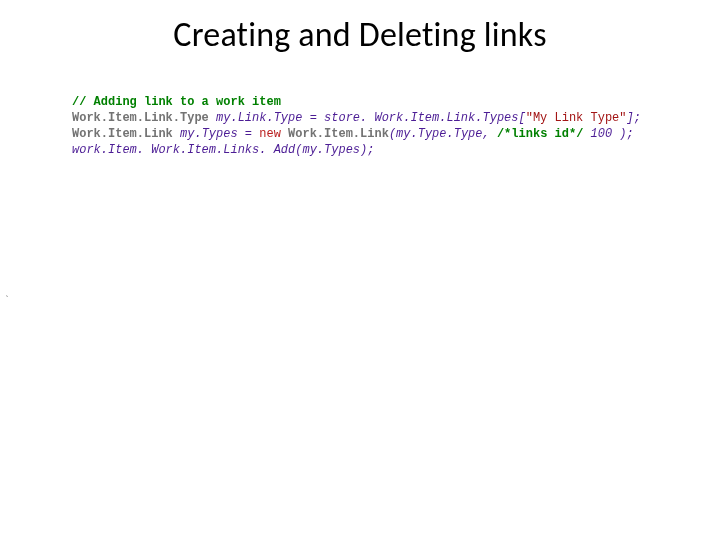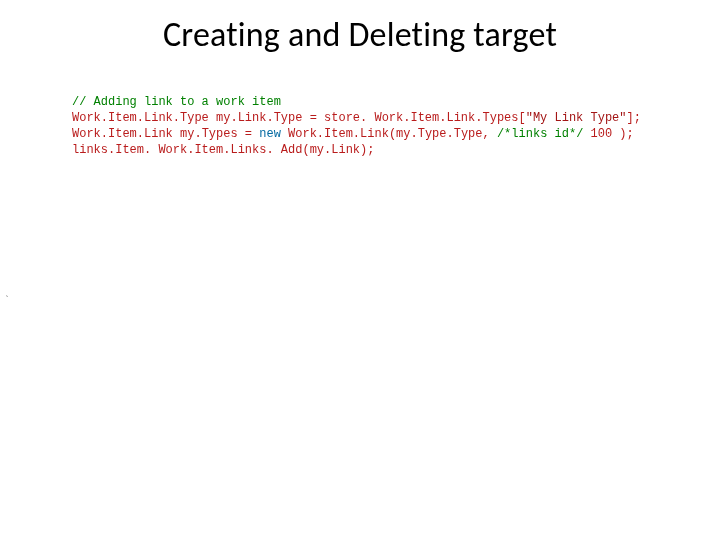--- a/index.html
+++ b/index.html
@@ -30,40 +30,40 @@
   .code-block {
     position: absolute;
     top: 94px;
     left: 72px;
     font-family: Consolas, "Courier New", monospace;
     font-size: 12px;
     line-height: 16px;
     white-space: pre;
     color: #000;
   }
-  .tok-comment { color: #008000; }
-  .tok-type    { color: #b91c1c; }
-  .tok-keyword { color: #0369a1; }
+  .tok-comment { color: #008000; font-weight: bold; }
+  .tok-type    { color: #737373; font-weight: bold; }
+  .tok-keyword { color: #b91c1c; }
   .tok-string  { color: #a31515; }
-  .tok-plain   { color: #b91c1c; }
+  .tok-plain   { color: #4c1d95; font-style: italic; }
   .stray {
     position: absolute;
     left: 4px;
     top: 296px;
     font-family: Consolas, "Courier New", monospace;
     font-size: 10px;
     color: #888;
   }
 </style>
 </head>
 <body>
 
 <div class="slide">
 
-  <div class="title">Creating and Deleting target</div>
+  <div class="title">Creating and Deleting links</div>
 
   <div class="code-block"><span class="tok-comment">// Adding link to a work item</span>
 <span class="tok-type">Work.Item.Link.Type</span><span class="tok-plain"> my.Link.Type = store. Work.Item.Link.Types[</span><span class="tok-string">"My Link Type"</span><span class="tok-plain">];</span>
 <span class="tok-type">Work.Item.Link</span><span class="tok-plain"> my.Types = </span><span class="tok-keyword">new</span><span class="tok-plain"> </span><span class="tok-type">Work.Item.Link</span><span class="tok-plain">(my.Type.Type, </span><span class="tok-comment">/*links id*/</span><span class="tok-plain"> 100 );</span>
-<span class="tok-plain">links.Item. Work.Item.Links. Add(my.Link);</span></div>
+<span class="tok-plain">work.Item. Work.Item.Links. Add(my.Types);</span></div>
 
   <span class="stray">`</span>
 </div>
 
 </body></html>

